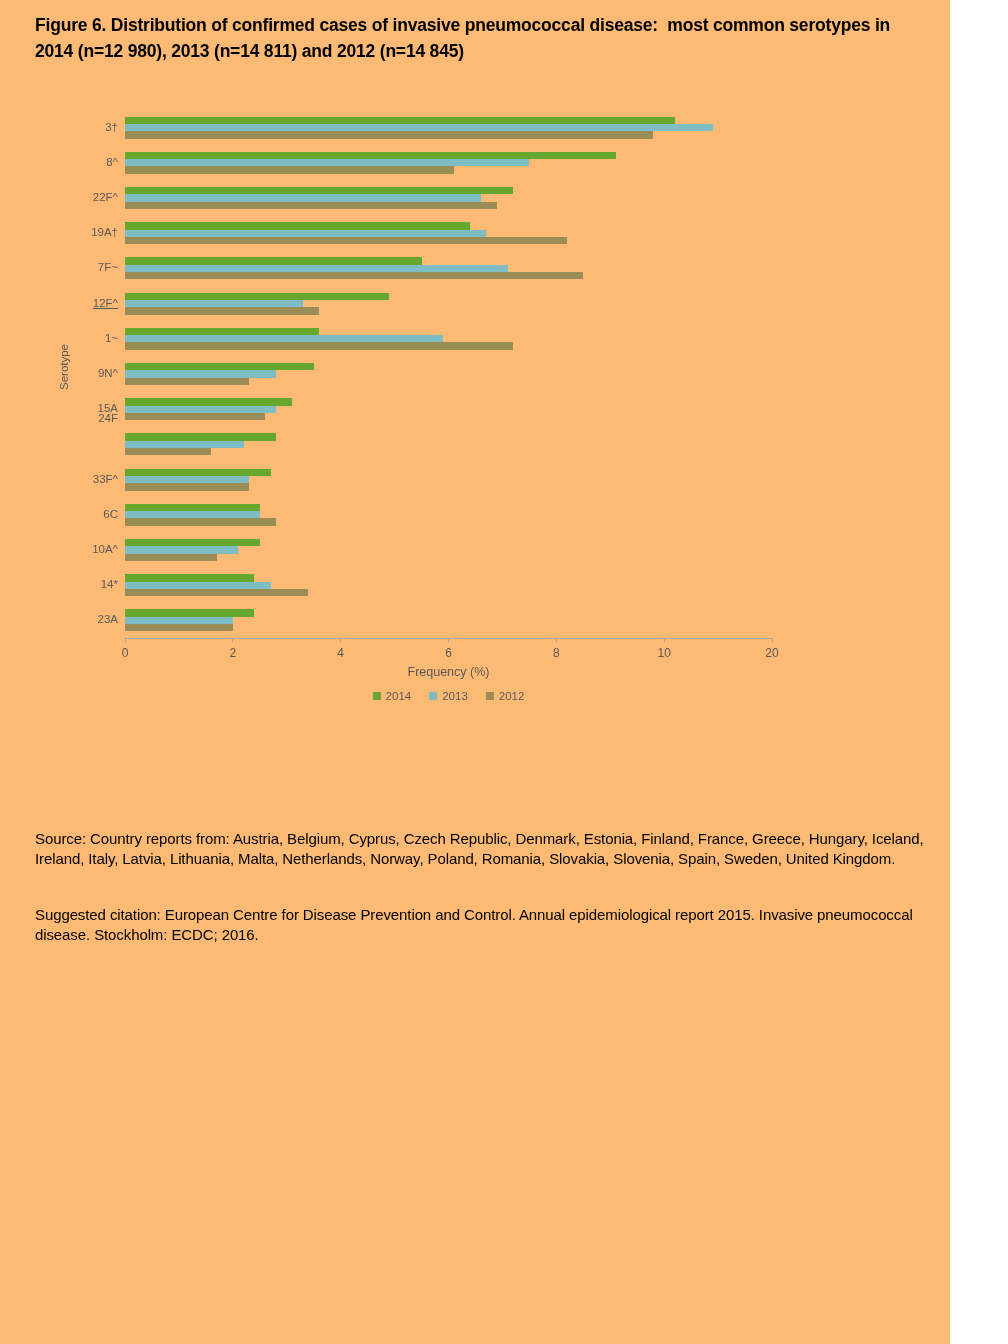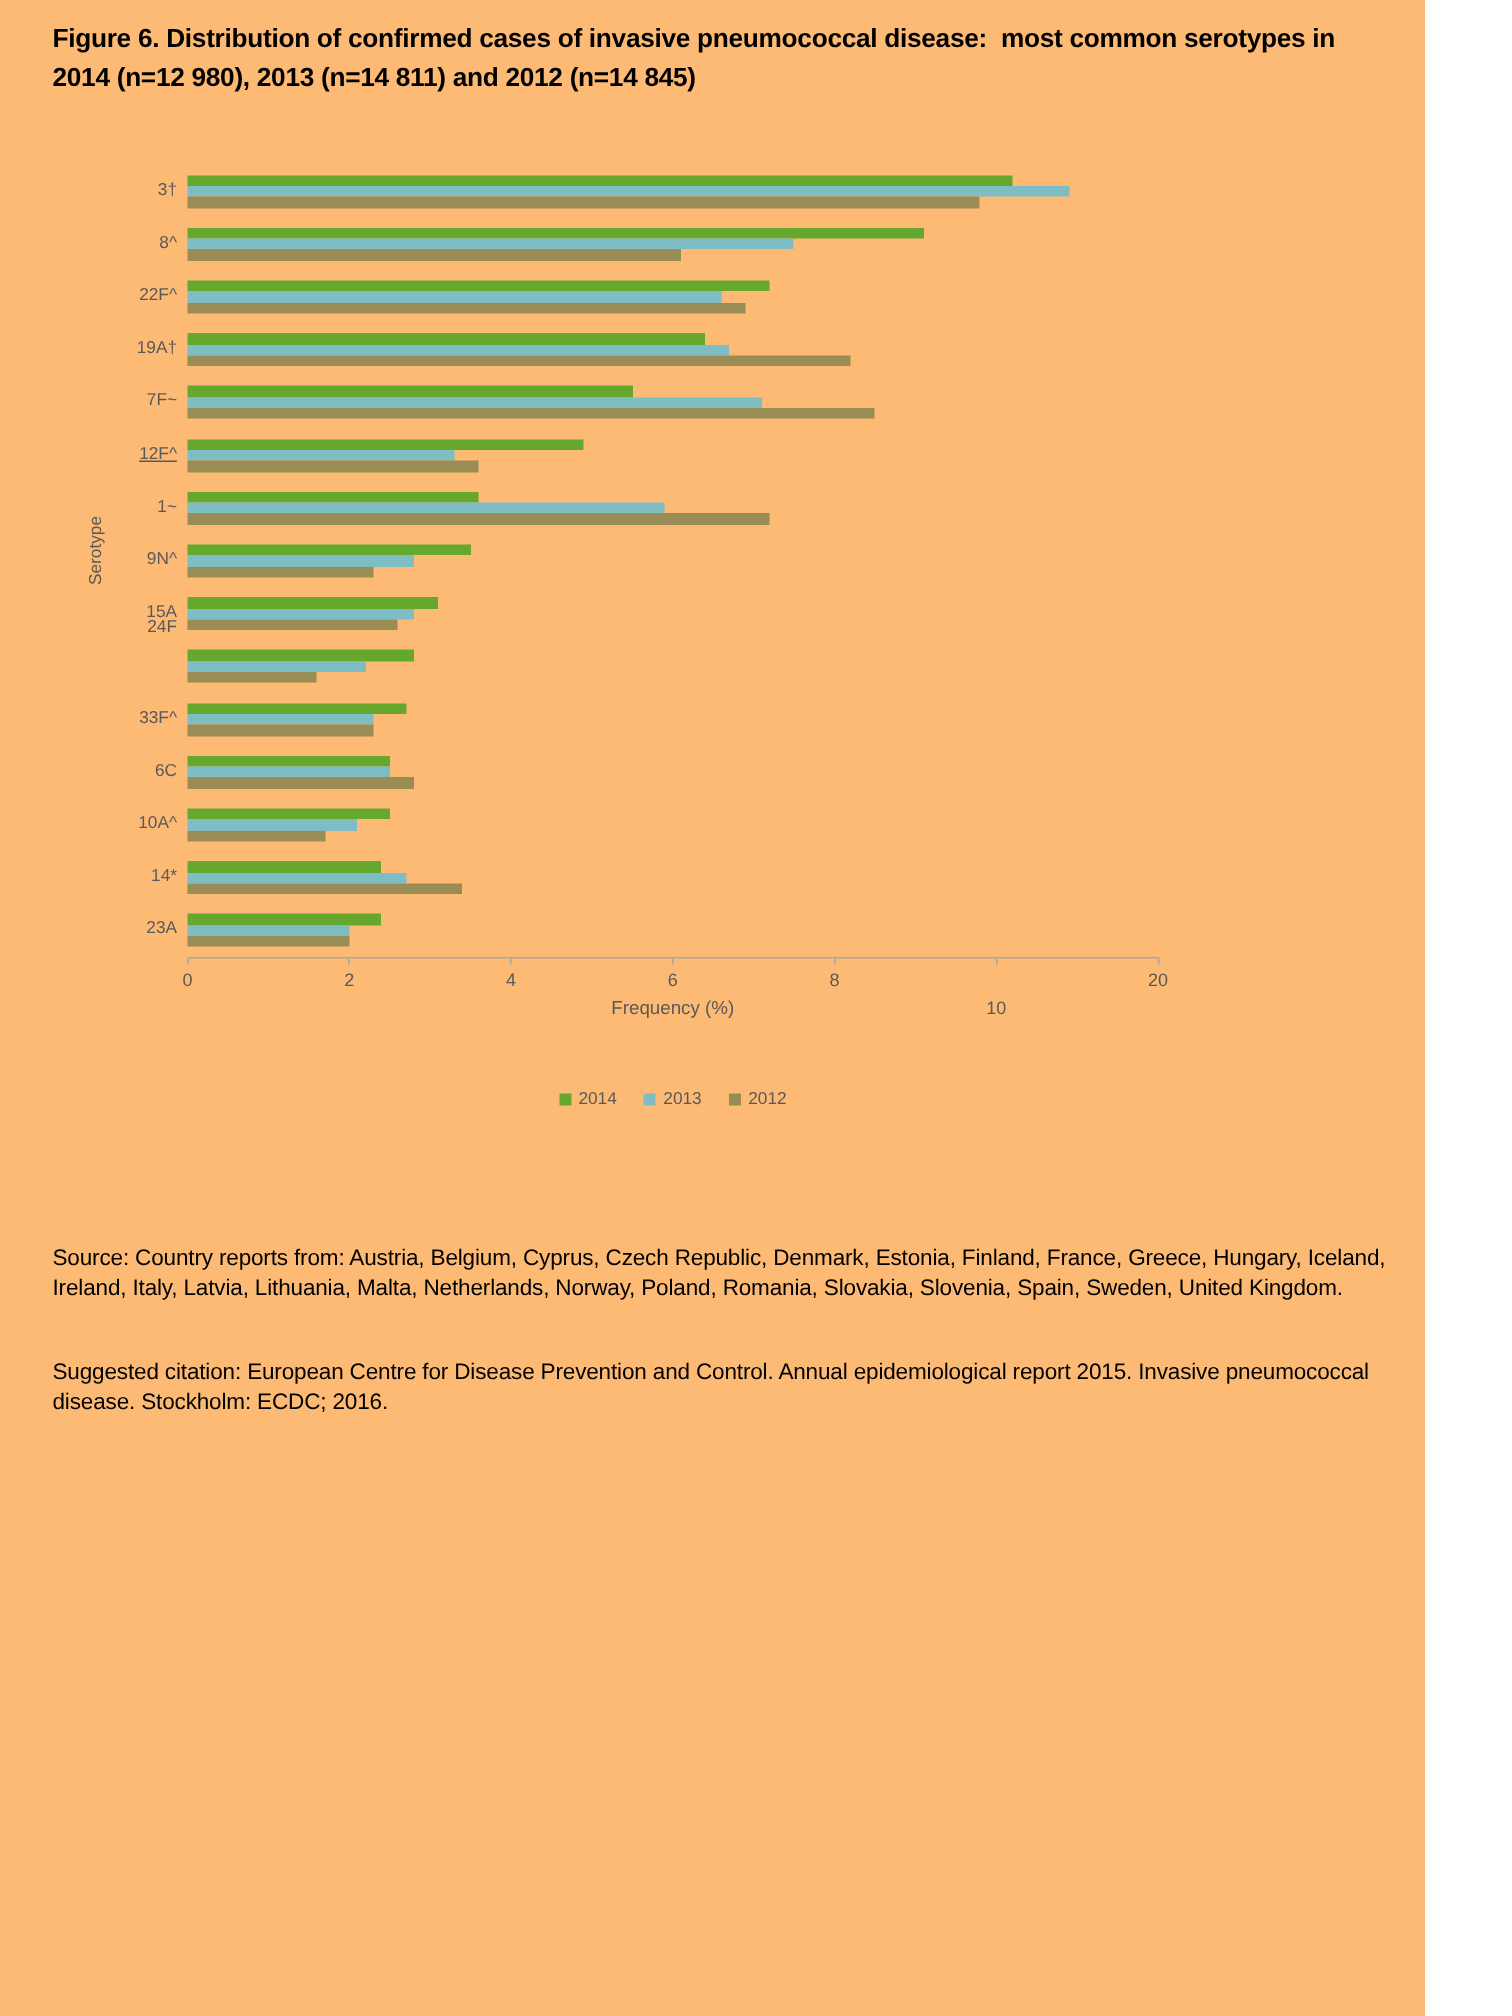--- a/index.html
+++ b/index.html
@@ -24,21 +24,21 @@
   .x-axis-title { position: absolute; left: 125px; top: 665px; width: 647px; text-align: center; font-size: 12.5px; color: #595959; }
   .y-axis-title {
     position: absolute; left: 64px; top: 367px; white-space: nowrap;
     transform: translate(-50%, -50%) rotate(-90deg);
     font-size: 11.5px; color: #595959;
   }
   .legend {
     position: absolute; left: 125px; top: 690px; width: 647px;
     display: flex; justify-content: center; align-items: center; gap: 18px;
   }
-  .legend-item { display: flex; align-items: center; gap: 5px; font-size: 11.5px; color: #595959; margin-top: 37px; }
+  .legend-item { display: flex; align-items: center; gap: 5px; font-size: 11.5px; color: #595959; }
   .legend-swatch { width: 8px; height: 8px; }
   .textblock {
     position: absolute; left: 35px; color: #000;
     font-size: 15px; line-height: 19.5px; letter-spacing: -0.1px;
   }
   #footnotes { top: 732px; width: 905px; }
   #source-block { top: 829px; width: 905px; }
   #citation-block { top: 905px; width: 905px; }
 </style>
 </head>
@@ -103,21 +103,21 @@
         <div class="xtick-label" style="left: 105px;">0</div>
         <div class="xtick-mark" style="left: 232.333px;"></div>
         <div class="xtick-label" style="left: 212.833px;">2</div>
         <div class="xtick-mark" style="left: 340.167px;"></div>
         <div class="xtick-label" style="left: 320.667px;">4</div>
         <div class="xtick-mark" style="left: 448px;"></div>
         <div class="xtick-label" style="left: 428.5px;">6</div>
         <div class="xtick-mark" style="left: 555.833px;"></div>
         <div class="xtick-label" style="left: 536.333px;">8</div>
         <div class="xtick-mark" style="left: 663.667px;"></div>
-        <div class="xtick-label" style="left: 644.167px; margin-top: 19px;">10</div>
+        <div class="xtick-label" style="left: 644.167px;">10</div>
         <div class="xtick-mark" style="left: 771.5px;"></div>
         <div class="xtick-label" style="left: 752px;">20</div>
       </div>
     <div class="x-axis-title">Frequency (%)</div>
     <div class="legend" id="legend">
         <div class="legend-item">
           <span class="legend-swatch" style="background: rgb(101, 168, 45);"></span>
           <span>2014</span>
         </div>
         <div class="legend-item">

